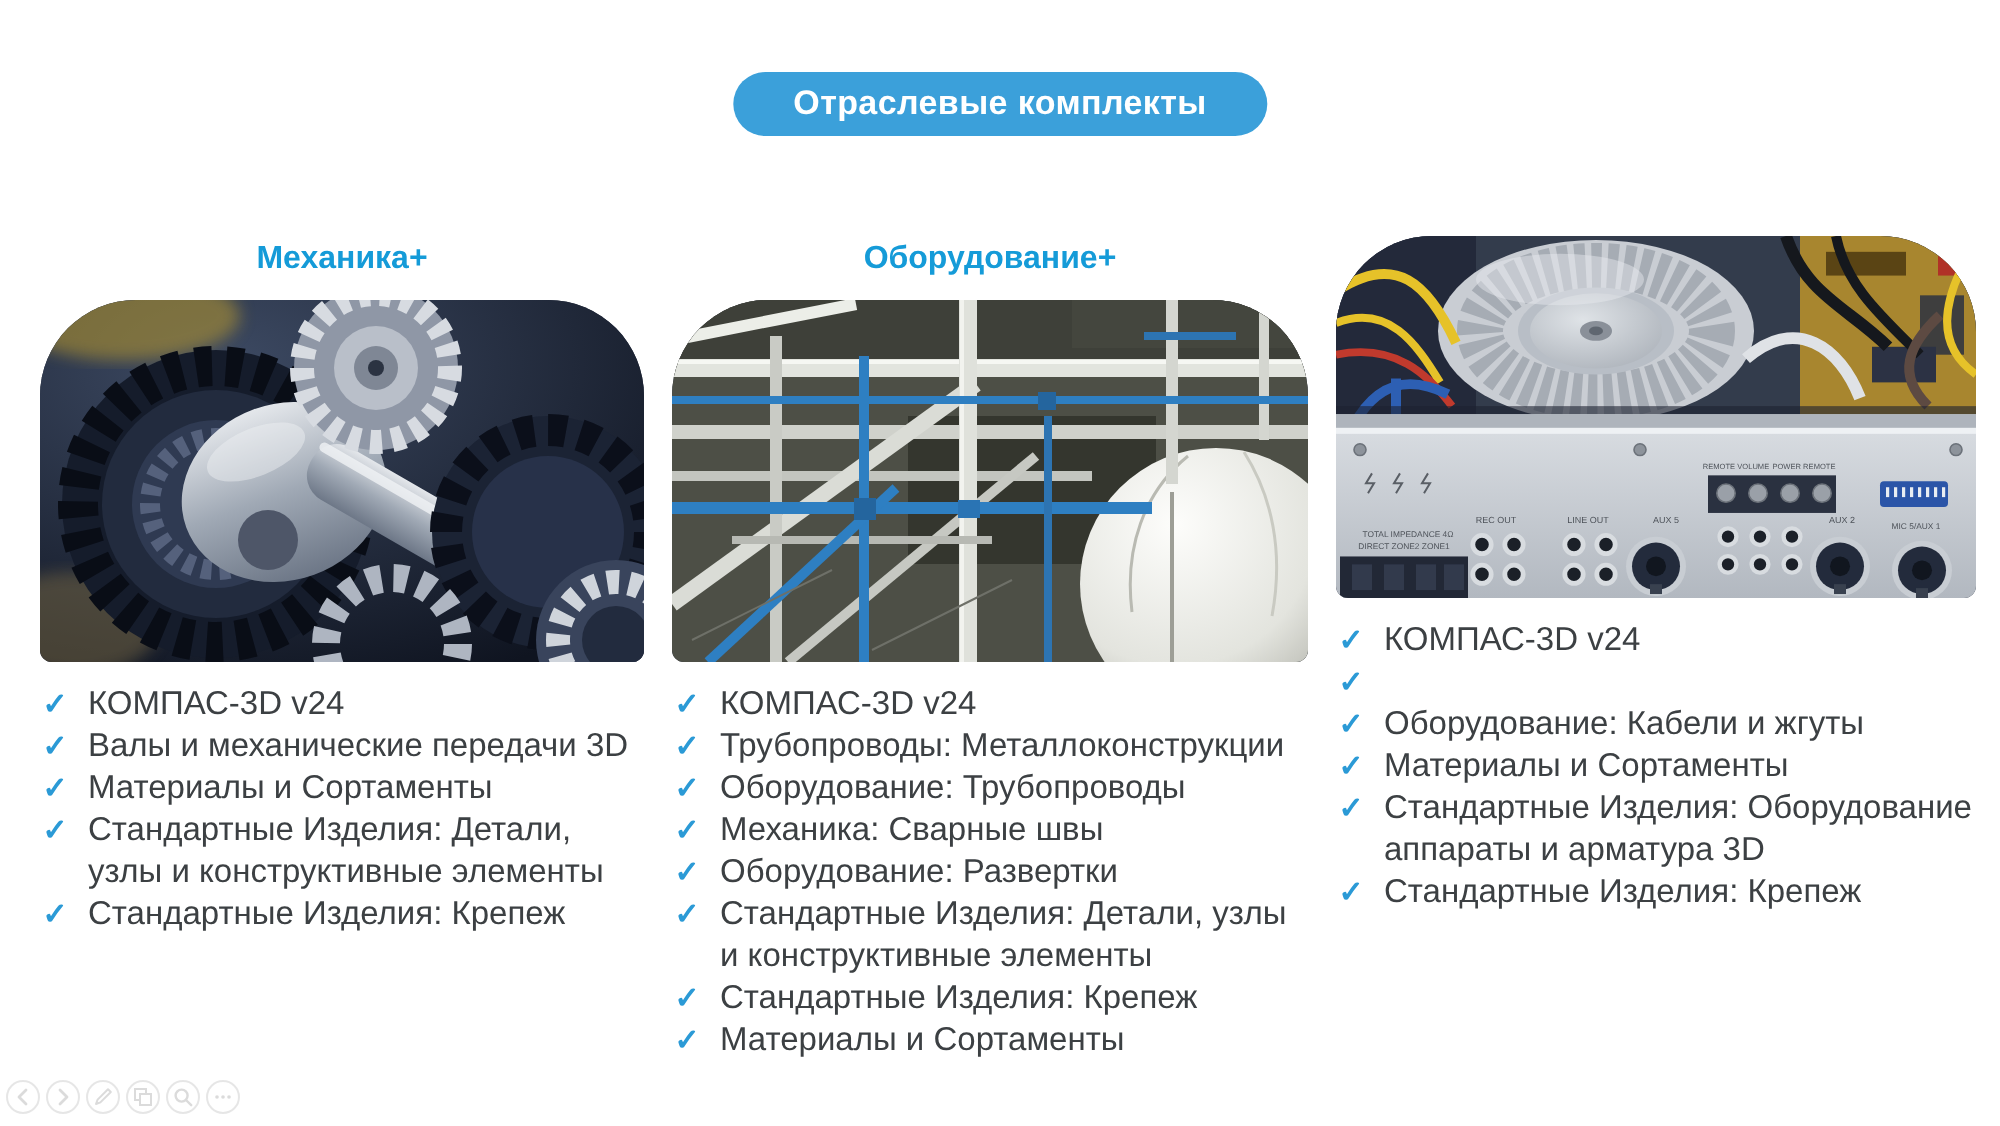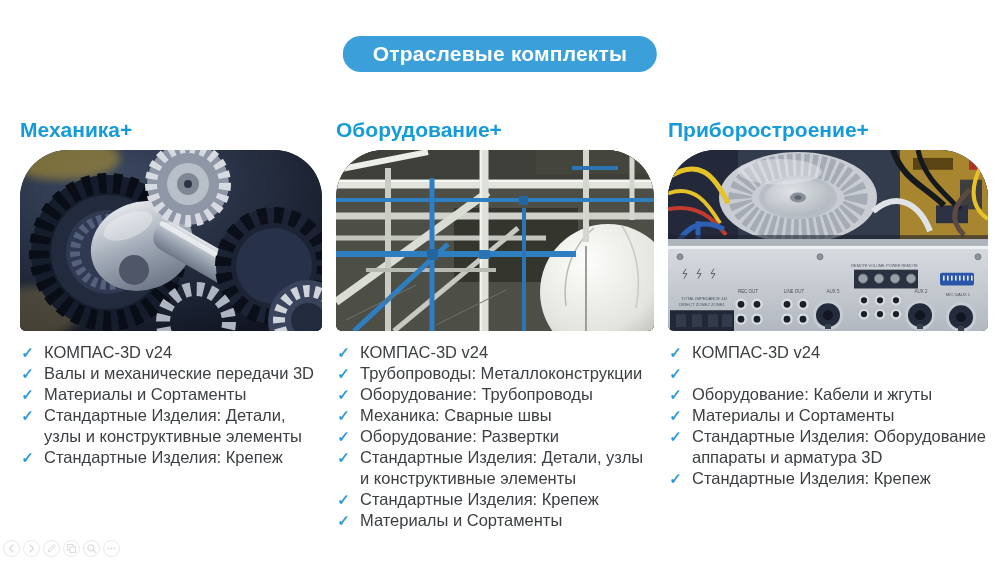--- a/index.html
+++ b/index.html
@@ -3,32 +3,32 @@
 <meta charset="utf-8">
 <style>
   html,body{margin:0;padding:0;background:#ffffff;}
   .slide{
     position:relative;width:1000px;height:563px;background:#ffffff;
     font-family:"Liberation Sans",sans-serif;overflow:hidden;
   }
   
   .title-pill{
     position:absolute;top:36px;left:50%;transform:translateX(-50%);
-    background:#3ba0da;color:#ffffff;font-weight:bold;font-size:21px;
+    background:#3ba0da;color:#ffffff;font-weight:bold;font-size:17px;
     padding:6px 30px;border-radius:22px;letter-spacing:.2px;white-space:nowrap;
   }
   
   .columns{
     position:absolute;top:118px;left:0;right:0;
     display:grid;grid-template-columns:302px 318px 320px;column-gap:14px;
     padding:0 12px 0 20px;
   }
   .col-header{
-    margin:0 0 8px 0;color:#159bd8;
-    font-size:21px;line-height:24px;font-weight:bold;
+    margin:0 0 8px 0;text-align:center;color:#159bd8;
+    font-size:16px;line-height:24px;font-weight:bold;
   }
   .photo{
     height:181px;border-radius:48px 48px 6px 6px;overflow:hidden;
     background:#20283a;position:relative;
   }
   .photo svg{display:block;width:100%;height:100%;}
   .features{
     list-style:none;margin:11px 0 0 0;padding:0;
     font-size:16.5px;line-height:21px;color:#3c4043;
   }
@@ -220,21 +220,20 @@
             <span>Стандартные Изделия: Крепеж</span>
           </li>
         <li>
             <span class="check">✓</span>
             <span>Материалы и Сортаменты</span>
           </li>
       </ul>
     </div>
 
     <div class="column">
-      <h2 class="col-header">Приборостроение+</h2>
       <div class="photo">
         <svg viewBox="0 0 320 183" preserveAspectRatio="none" aria-hidden="true">
           <defs>
             <linearGradient id="panel3" x1="0" y1="0" x2="0" y2="1">
               <stop offset="0" stop-color="#d8dce1"></stop>
                 <stop offset="1" stop-color="#b2b8c0"></stop>
             </linearGradient>
             <radialGradient id="disc3" cx="40%" cy="35%" r="80%">
               <stop offset="0" stop-color="#dfe3e7"></stop>
                 <stop offset="1" stop-color="#aab0b8"></stop>

